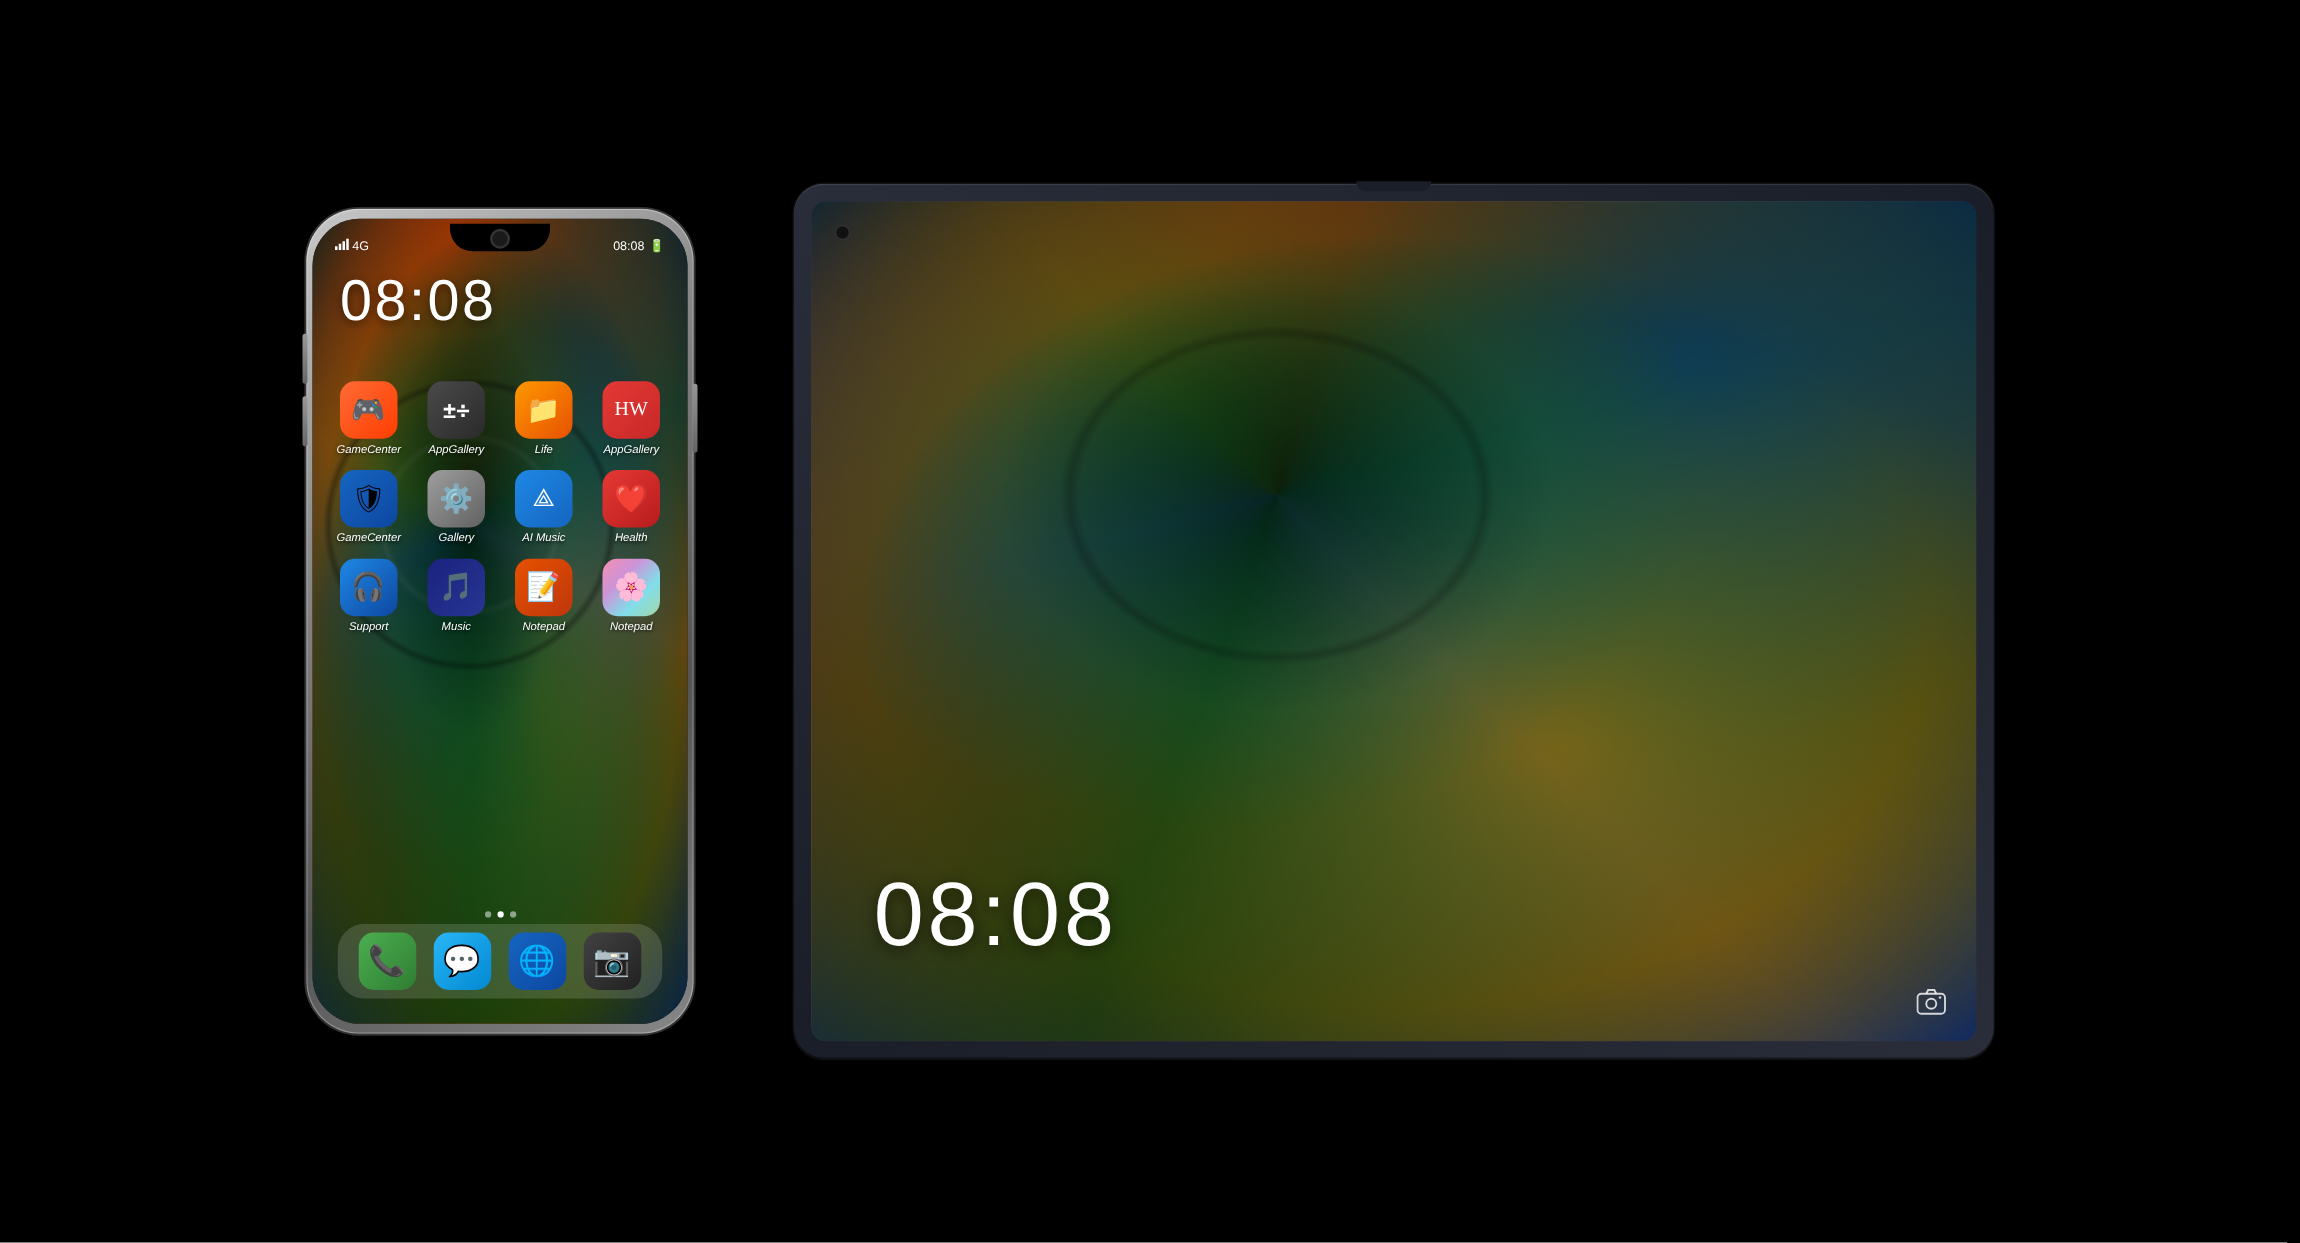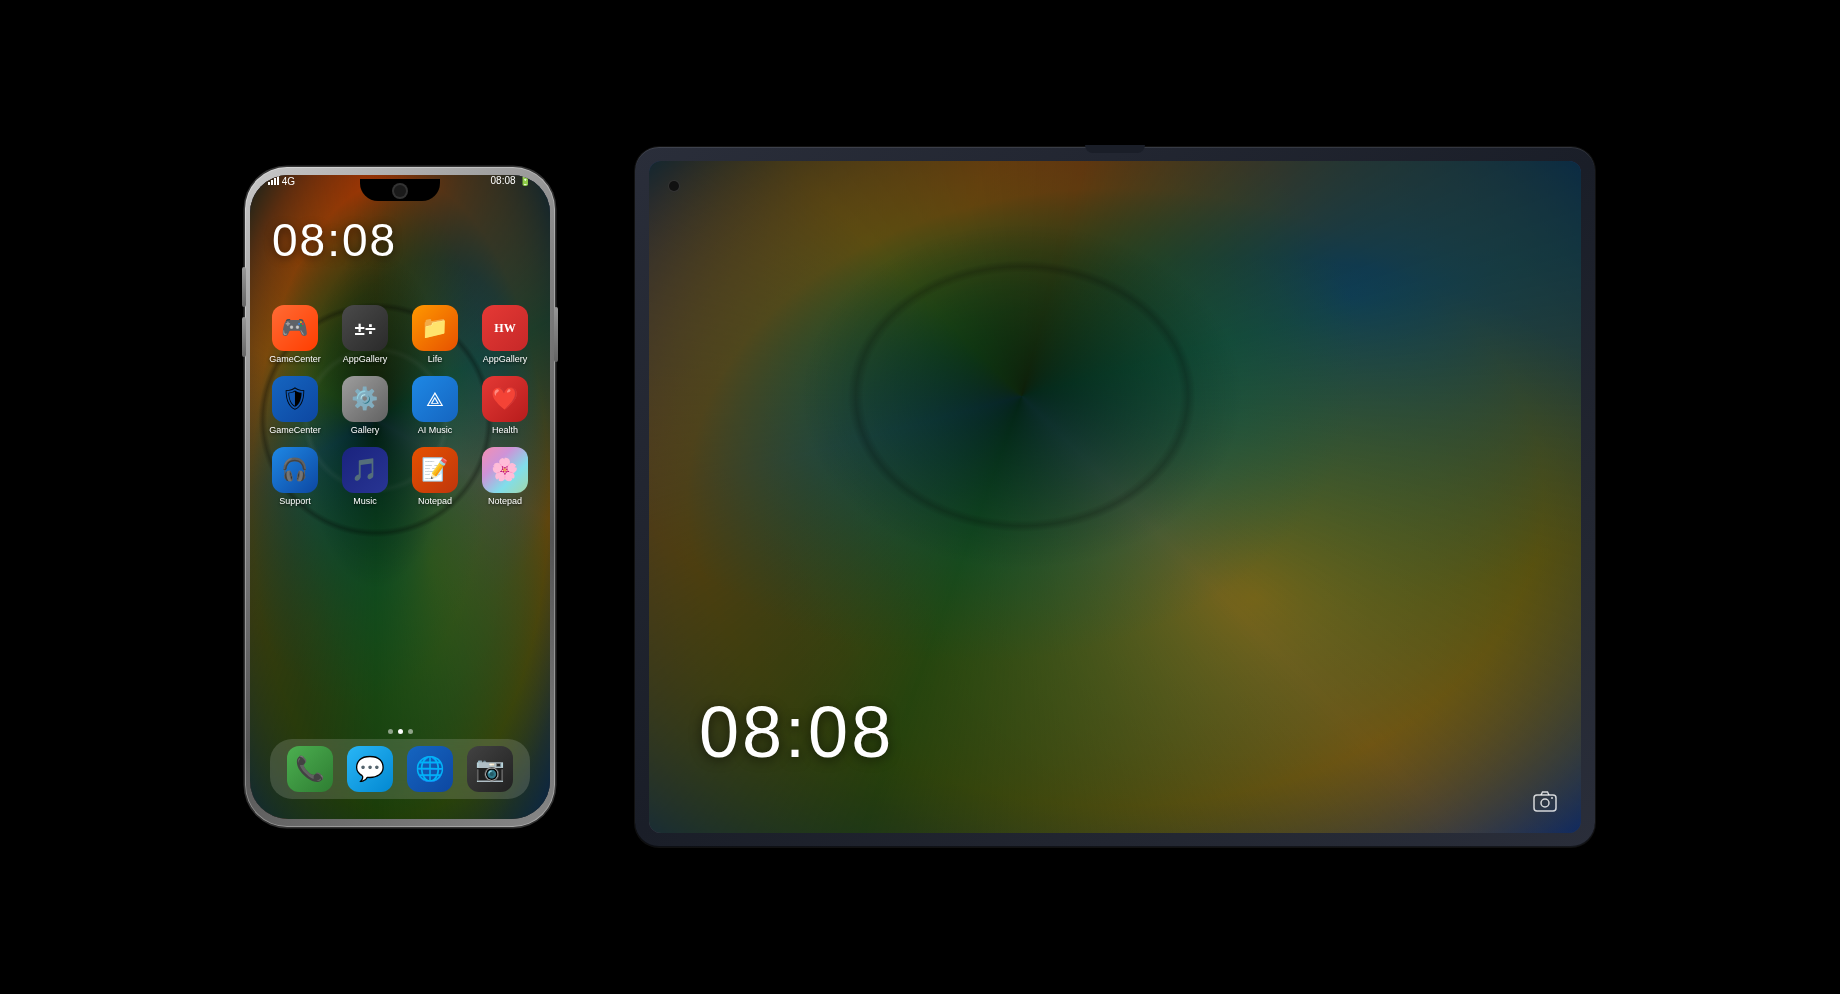--- a/index.html
+++ b/index.html
@@ -86,21 +86,21 @@
     }
 
     
     .phone-statusbar {
       position: absolute;
       top: 0;
       left: 0;
       right: 0;
       height: 28px;
       display: flex;
-      align-items: flex-start;
+      align-items: flex-end;
       justify-content: space-between;
       padding: 0 18px;
       z-index: 10;
     }
 
     .phone-statusbar-left {
       font-size: 10px;
       color: #fff;
       font-family: sans-serif;
     }
@@ -174,20 +174,21 @@
       justify-content: center;
       font-size: 22px;
     }
 
     .app-icon-label {
       font-size: 9px;
       color: #fff;
       font-family: sans-serif;
       text-align: center;
       text-shadow: 0 1px 3px rgba(0,0,0,0.8);
+      font-style: italic;
     }
 
     
     .app-gamecenter { background: linear-gradient(135deg, #ff6b35, #ff3d00); }
     .app-calculator { background: linear-gradient(135deg, #4a4a4a, #2a2a2a); }
     .app-files { background: linear-gradient(135deg, #ff9800, #e65100); }
     .app-appgallery { background: linear-gradient(135deg, #e53935, #c62828); }
 
     .app-optimizer { background: linear-gradient(135deg, #1565c0, #0d47a1); }
     .app-settings { background: linear-gradient(135deg, #9e9e9e, #616161); }
@@ -478,21 +479,21 @@
         </div>
         <div class="app-icon">
           <div class="app-icon-img app-calculator" style="font-size:18px; color:#fff; font-weight:bold; font-family:monospace">±÷</div>
           <span class="app-icon-label">AppGallery</span>
         </div>
         <div class="app-icon">
           <div class="app-icon-img app-files">📁</div>
           <span class="app-icon-label">Life</span>
         </div>
         <div class="app-icon">
-          <div class="app-icon-img app-appgallery" style="font-size:12px; color:#fff; font-weight:bold">HW</div>
+          <div class="app-icon-img app-appgallery" style="font-size:16px; color:#fff; font-weight:normal">HW</div>
           <span class="app-icon-label">AppGallery</span>
         </div>
       </div>
 
       <div class="app-row">
         <div class="app-icon">
           <div class="app-icon-img app-optimizer">🛡</div>
           <span class="app-icon-label">GameCenter</span>
         </div>
         <div class="app-icon">

